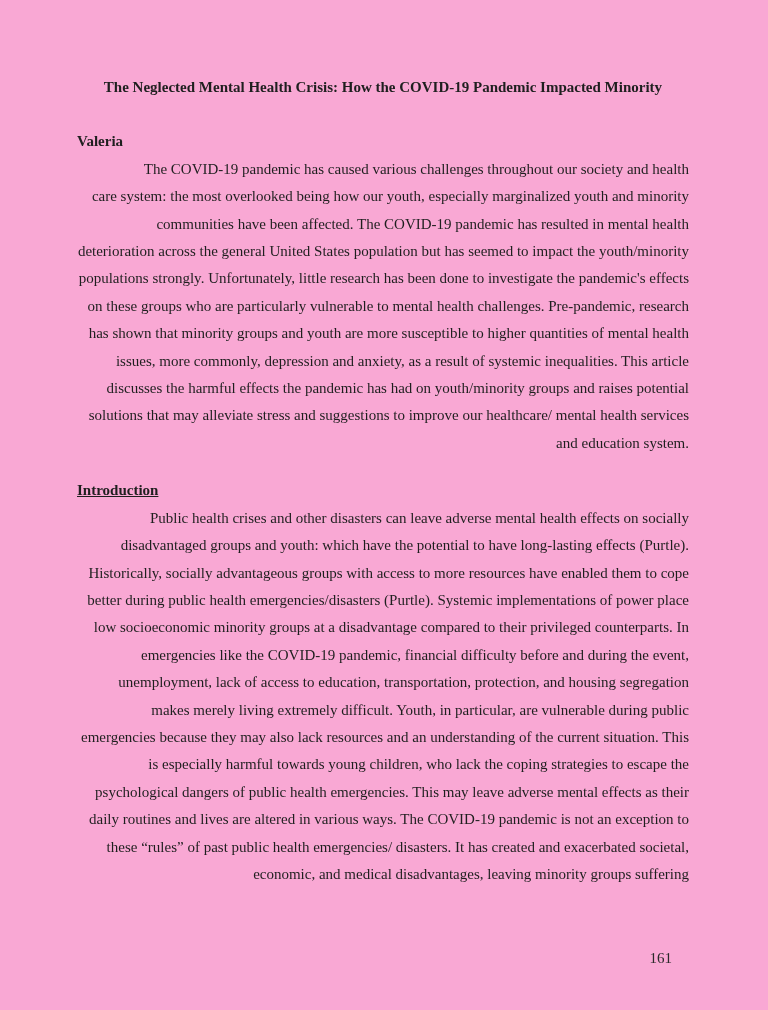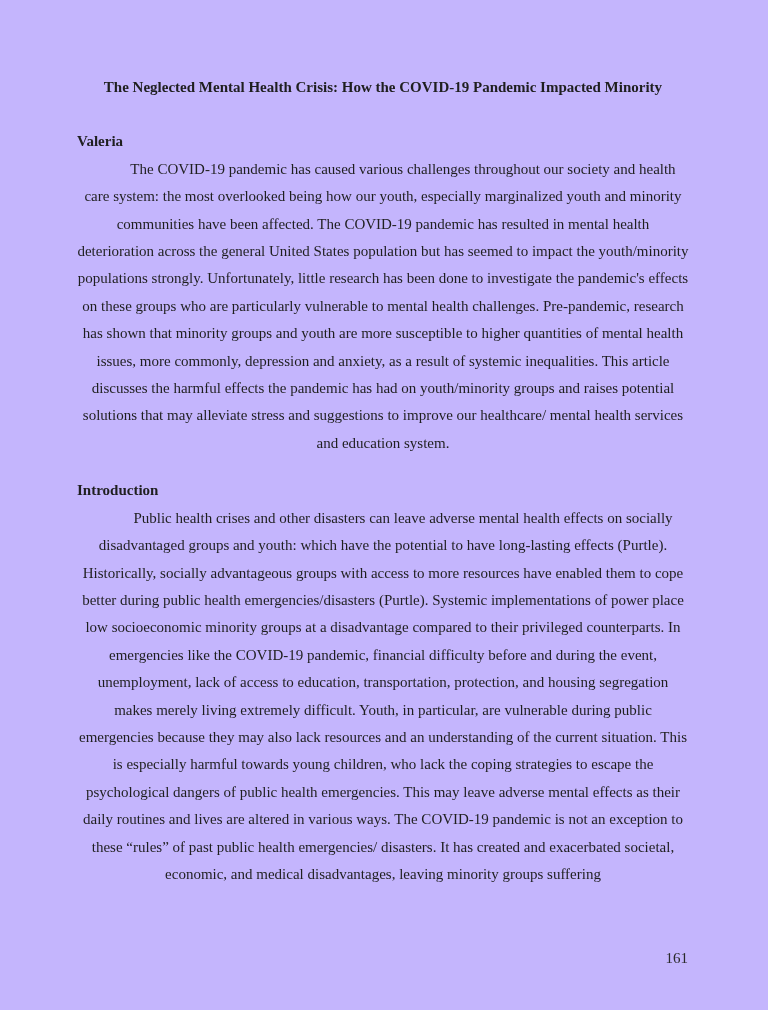--- a/index.html
+++ b/index.html
@@ -8,21 +8,21 @@
     height: 1010px;
     background: #ffffff;
     font-family: "Liberation Serif", "DejaVu Serif", serif;
     color: #1f1f1f;
     overflow: hidden;
   }
   .page {
     position: relative;
     width: 768px;
     height: 1010px;
-    background: #c4b5fd;
+    background: #f9a8d4;
   }
   .content {
     position: absolute;
     top: 74px;
     left: 77px;
     width: 612px;
     font-size: 15px;
     line-height: 27.4px;
   }
   .title {
@@ -31,28 +31,29 @@
     margin-bottom: 27px;
   }
   .title div { white-space: nowrap; }
   .section-heading {
     font-weight: bold;
     font-size: 15px;
     line-height: 27.4px;
   }
   .section-heading.gap-above {
     margin-top: 20px;
+    text-decoration: underline;
   }
   .body-paragraph {
     text-indent: 40px;
-    text-align: center;
+    text-align: right;
   }
   .page-number {
     position: absolute;
-    right: 80px;
+    right: 96px;
     top: 945px;
     font-size: 15px;
     line-height: 27.4px;
     color: #2a2a2a;
   }
 </style>
 </head>
 <body>
 
 <div class="page">

